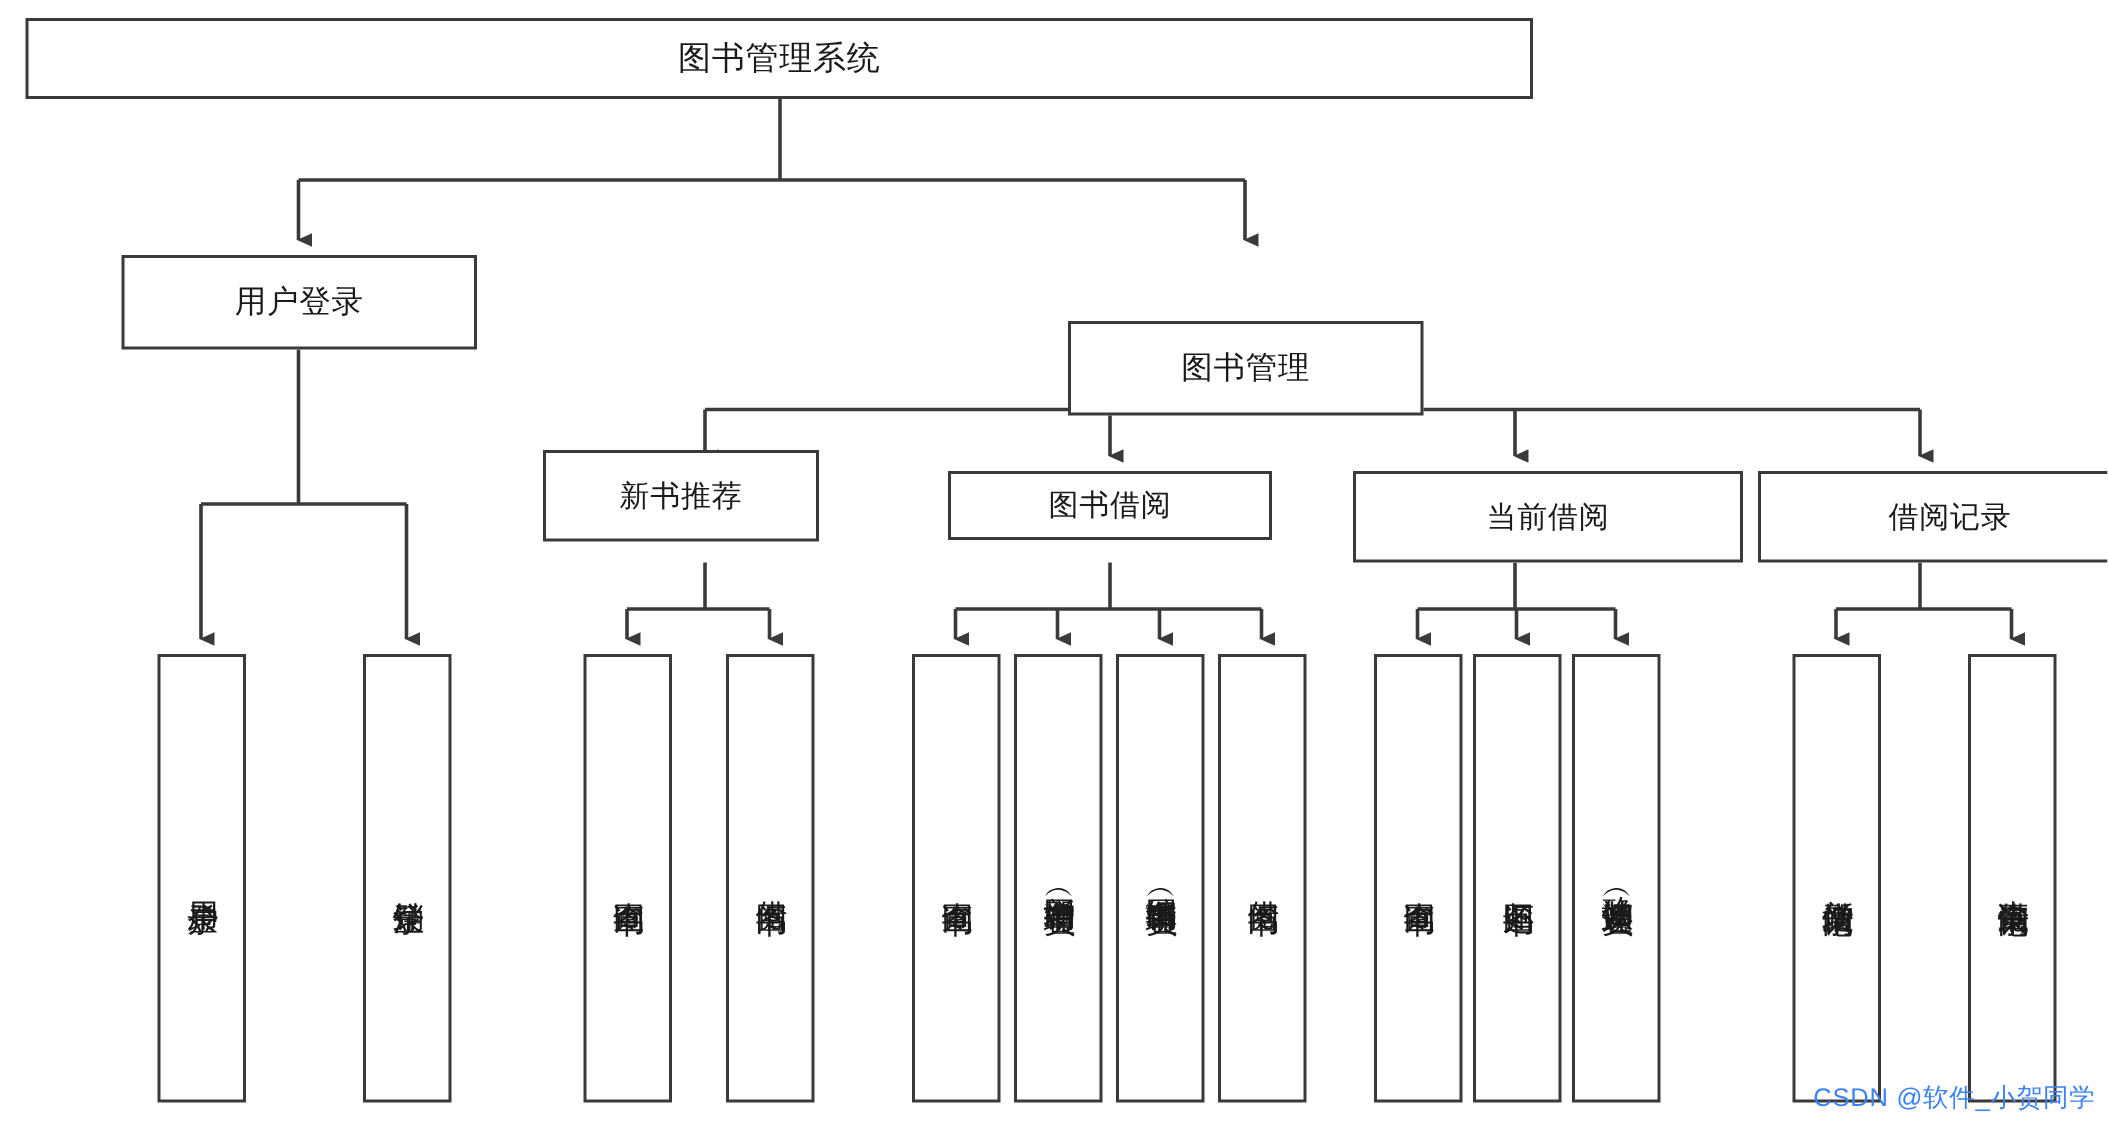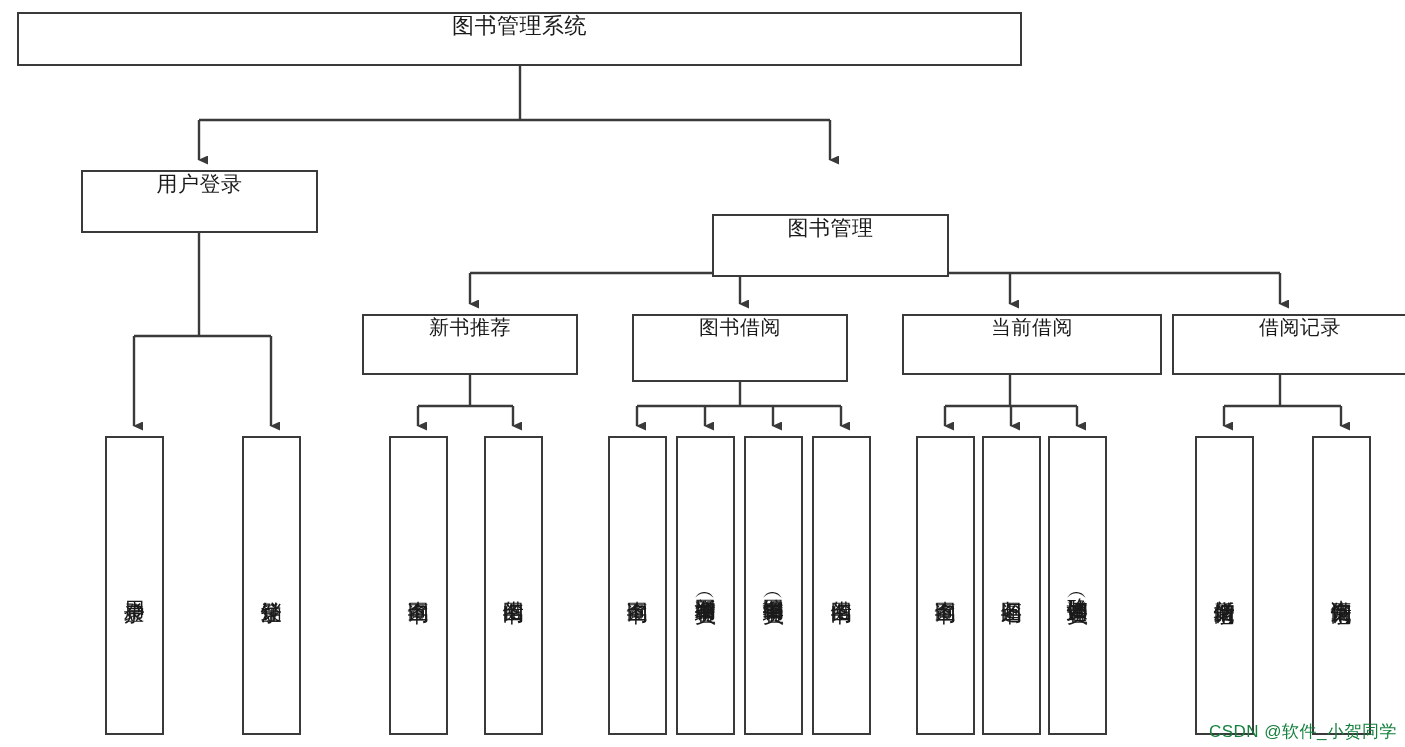--- a/index.html
+++ b/index.html
@@ -22,21 +22,21 @@
     width: 1405px;
     height: 747px;
   }
   .node {
     position: absolute;
     box-sizing: border-box;
     border: 2px solid #3a3a3a;
     background: #ffffff;
     color: #1a1a1a;
     display: flex;
-    align-items: flex-start;
+    align-items: center;
     justify-content: center;
     z-index: 2;
   }
   .node .lbl {
     font-size: 21px;
     line-height: 1.1;
     letter-spacing: 0.5px;
     white-space: nowrap;
   }
   .node.root .lbl { font-size: 22px; }
@@ -56,21 +56,21 @@
     letter-spacing: 1px;
     white-space: nowrap;
     max-height: 282px;
     overflow: visible;
   }
   #watermark {
     position: absolute;
     right: 8px;
     bottom: 4px;
     font-size: 17px;
-    color: #15803d;
+    color: #3b82f6;
     letter-spacing: 0.5px;
     z-index: 3;
     white-space: nowrap;
   }
 </style>
 </head>
 <body>
 
 <div id="stage">
 
@@ -128,24 +128,24 @@
     <span class="lbl">图书管理系统</span>
   </div>
 
   <div class="node lvl1" style="left:81px; top:170px; width:237px; height:63px;">
     <span class="lbl">用户登录</span>
   </div>
   <div class="node lvl1" style="left:712px; top:170px; width:237px; height:63px;margin-top:44px;">
     <span class="lbl">图书管理</span>
   </div>
 
-  <div class="node lvl2" style="left:362px; top:314px; width:216px; height:61px;">
+  <div class="node lvl2" style="left:362px; top:300px; width:184px; height:61px;">
     <span class="lbl">新书推荐</span>
   </div>
-  <div class="node lvl2" style="left:632px; top:314px; width:216px; height:68px;">
+  <div class="node lvl2" style="left:632px; top:314px; width:216px; height:46px;">
     <span class="lbl">图书借阅</span>
   </div>
   <div class="node lvl2" style="left:902px; top:314px; width:260px; height:61px;">
     <span class="lbl">当前借阅</span>
   </div>
   <div class="node lvl2" style="left:1172px; top:314px; width:256px; height:61px;">
     <span class="lbl">借阅记录</span>
   </div>
 
   <div class="node leaf" style="left:105px; top:436px; width:59px; height:299px;">

